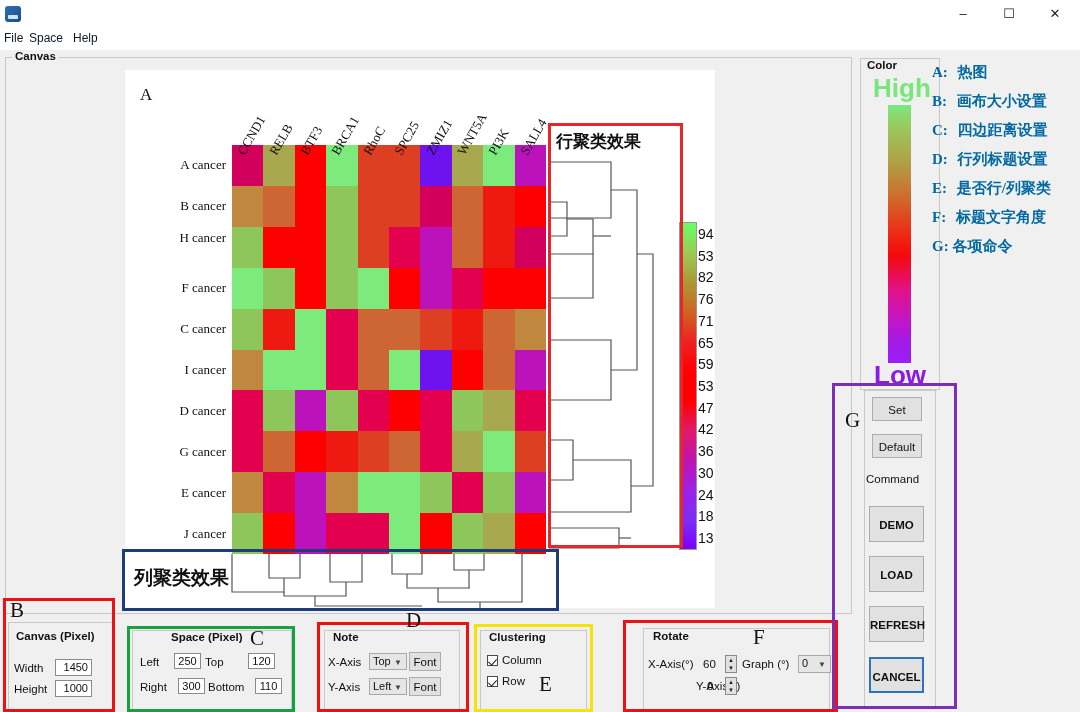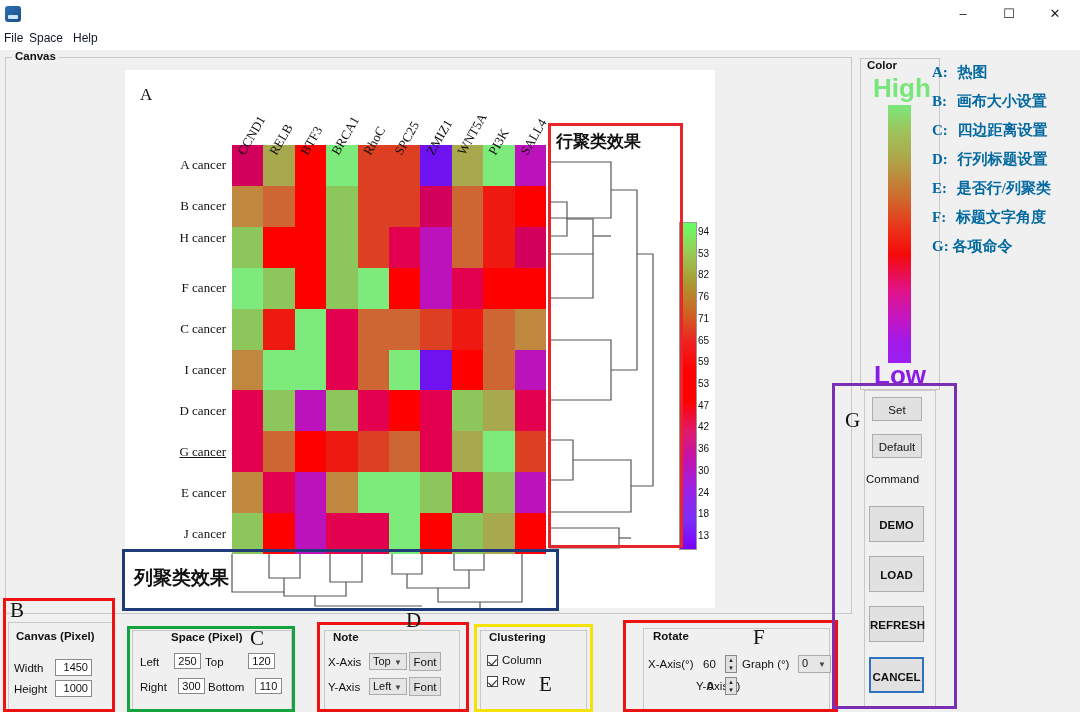--- a/index.html
+++ b/index.html
@@ -79,21 +79,21 @@
     color:#111;transform-origin:left bottom;transform:rotate(-60deg);
     white-space:nowrap;
   }
   
   #scalebar{
     position:absolute;left:679px;top:222px;width:16px;height:326px;
     background:linear-gradient(to bottom,#6f6,#9c5,#a93,#c62,#e22,#f00,#f00,#e01a6a,#c013b0,#9b22e8,#7b2ff7,#7a00ff);
     border:1px solid #999;
   }
   .scale-tick{
-    position:absolute;left:698px;font-size:10px;color:#111;
+    position:absolute;left:698px;font-size:14px;color:#111;
     font-family:"Liberation Sans",sans-serif;
     text-align:center;
   }
   
   #row-dendro{position:absolute;left:549px;top:150px;width:128px;height:400px;}
   #col-dendro{position:absolute;left:222px;top:552px;width:330px;height:58px;}
   
   #box-row-clust{
     position:absolute;left:548px;top:123px;width:135px;height:425px;
     border:3px solid #e8252a;box-sizing:border-box;
@@ -305,21 +305,21 @@
   </div>
 
 <div id="rowlabels">
     <div class="rowlab" style="left: 146px; top: 157.45px;">A cancer</div>
     <div class="rowlab" style="left: 146px; top: 198.35px;">B cancer</div>
     <div class="rowlab" style="left: 146px; top: 230px;">H cancer</div>
     <div class="rowlab" style="left: 146px; top: 280.15px;">F cancer</div>
     <div class="rowlab" style="left: 146px; top: 321.05px;">C cancer</div>
     <div class="rowlab" style="left: 146px; top: 361.95px;">I cancer</div>
     <div class="rowlab" style="left: 146px; top: 402.85px;">D cancer</div>
-    <div class="rowlab" style="left: 146px; top: 443.75px; text-decoration: underline;">G cancer</div>
+    <div class="rowlab" style="left: 146px; top: 443.75px;">G cancer</div>
     <div class="rowlab" style="left: 146px; top: 484.65px;">E cancer</div>
     <div class="rowlab" style="left: 146px; top: 525.55px;">J cancer</div>
   </div>
 <div id="collabels">
     <div class="collab" style="left: 248.13px; top: 142px;">CCND1</div>
     <div class="collab" style="left: 279.53px; top: 142px;">RELB</div>
     <div class="collab" style="left: 310.93px; top: 142px;">BTF3</div>
     <div class="collab" style="left: 342.33px; top: 142px;">BRCA1</div>
     <div class="collab" style="left: 373.73px; top: 142px;">RhoC</div>
     <div class="collab" style="left: 405.13px; top: 142px;">SPC25</div>

